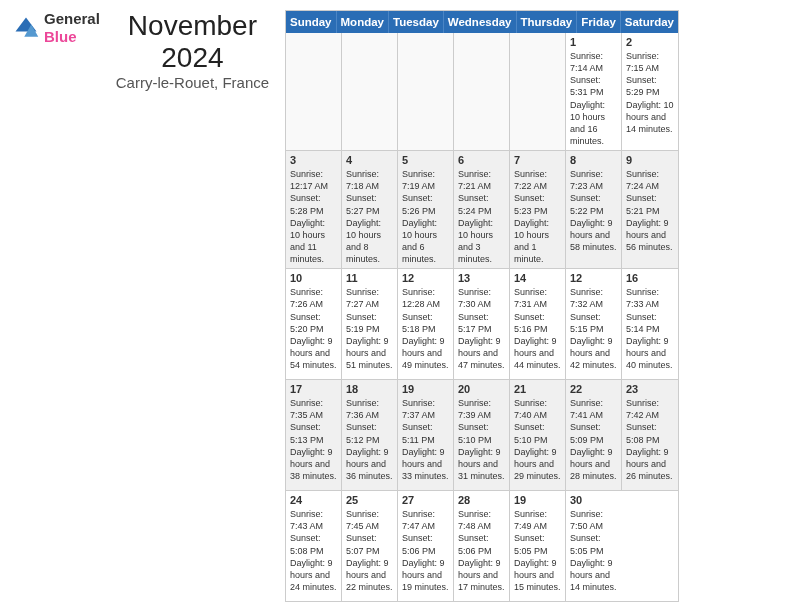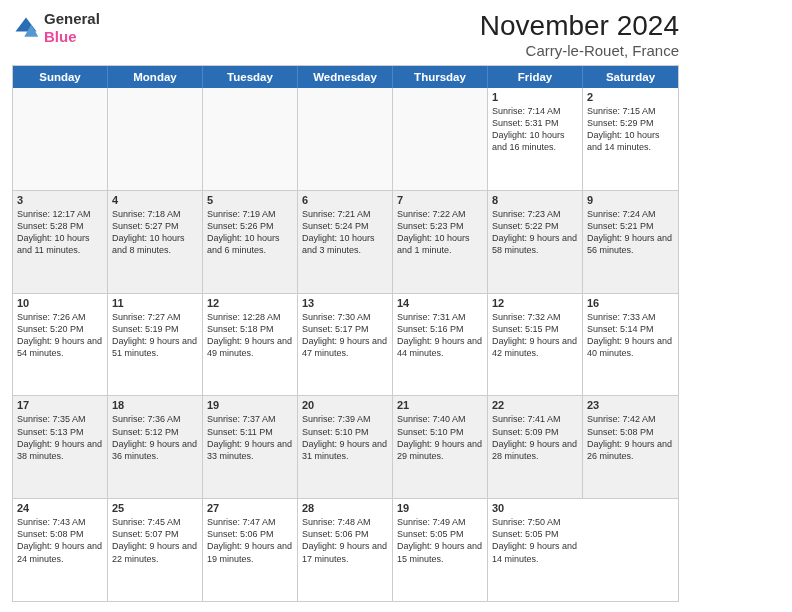--- a/index.html
+++ b/index.html
@@ -8,21 +8,20 @@
       background: #fff;
       width: 792px;
       height: 612px;
       overflow: hidden;
     }
     .page {
       width: 691px;
       height: 612px;
       padding: 10px 12px 10px 12px;
       display: flex;
-      flex-direction: column;
     }
     .header {
       display: flex;
       justify-content: space-between;
       align-items: flex-start;
       margin-bottom: 6px;
     }
     .logo {
       display: flex;
       align-items: center;
@@ -33,21 +32,21 @@
       font-weight: bold;
       line-height: 1.2;
     }
     .logo-text span.general { color: #333; }
     .logo-text span.blue { color: #ec4899; }
     .logo-icon {
       width: 28px;
       height: 28px;
     }
     .title-block {
-      text-align: right;
+      text-align: center;
     }
     .month-title {
       font-size: 28px;
       font-weight: normal;
       color: #222;
     }
     .subtitle {
       font-size: 15px;
       color: #555;
     }

